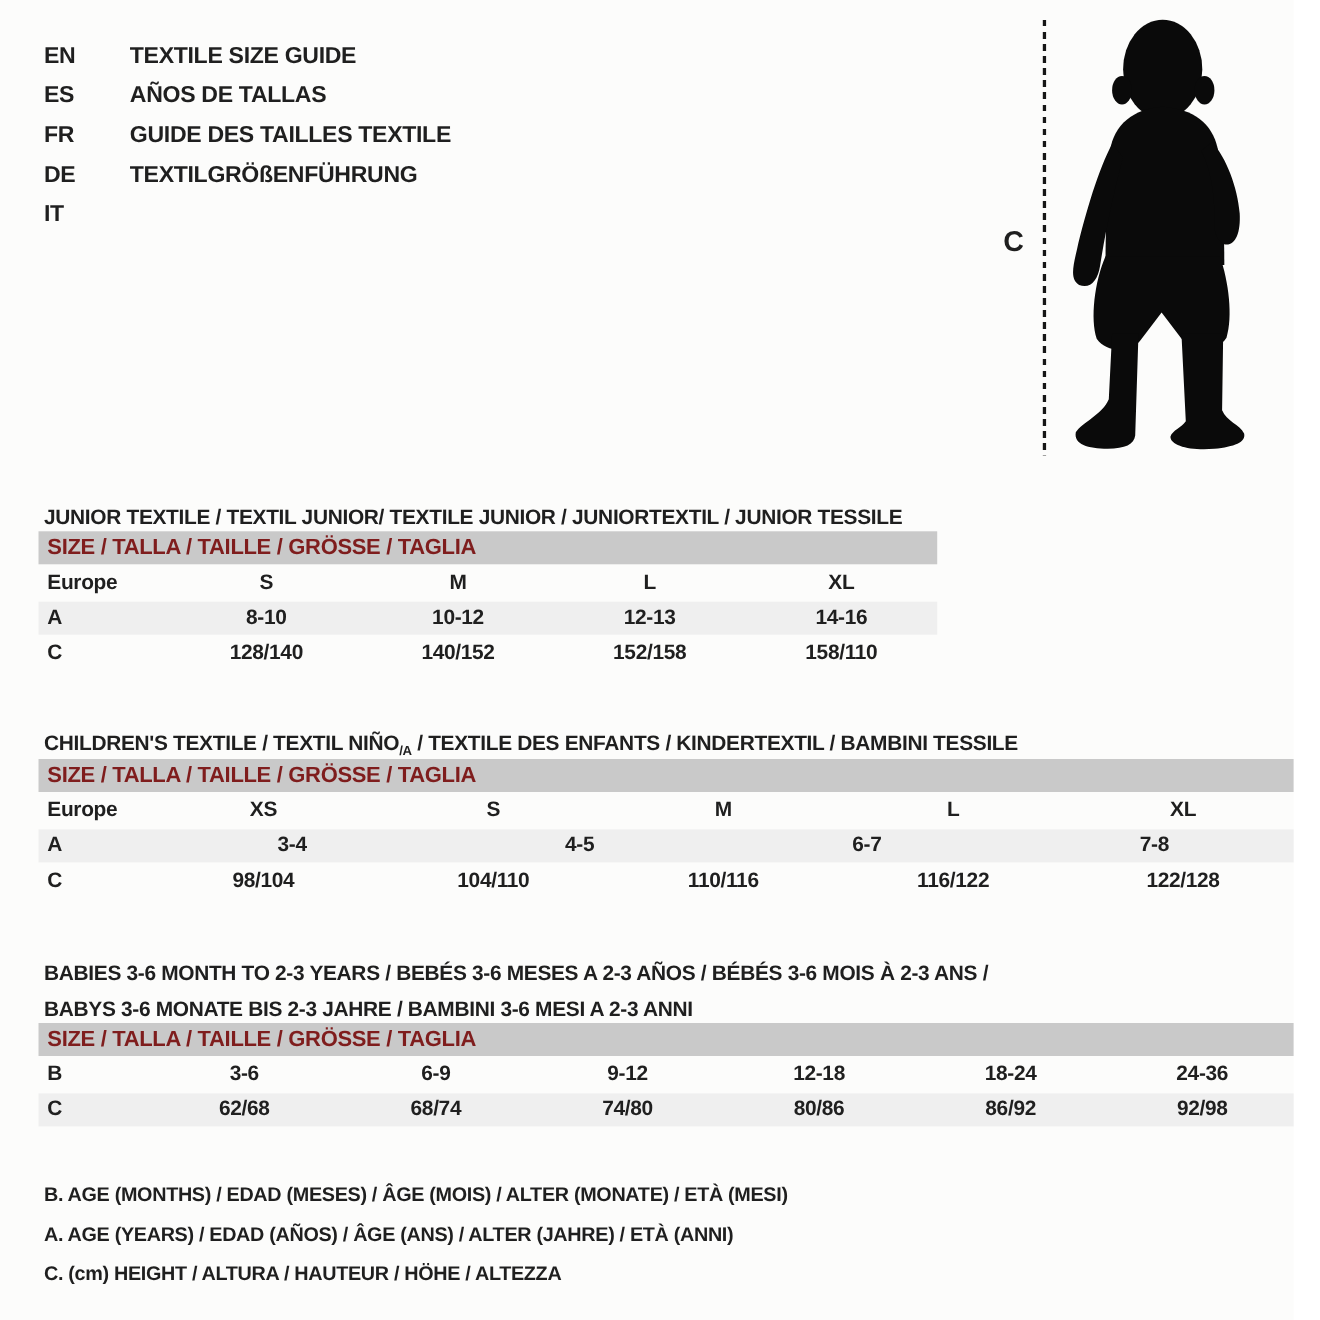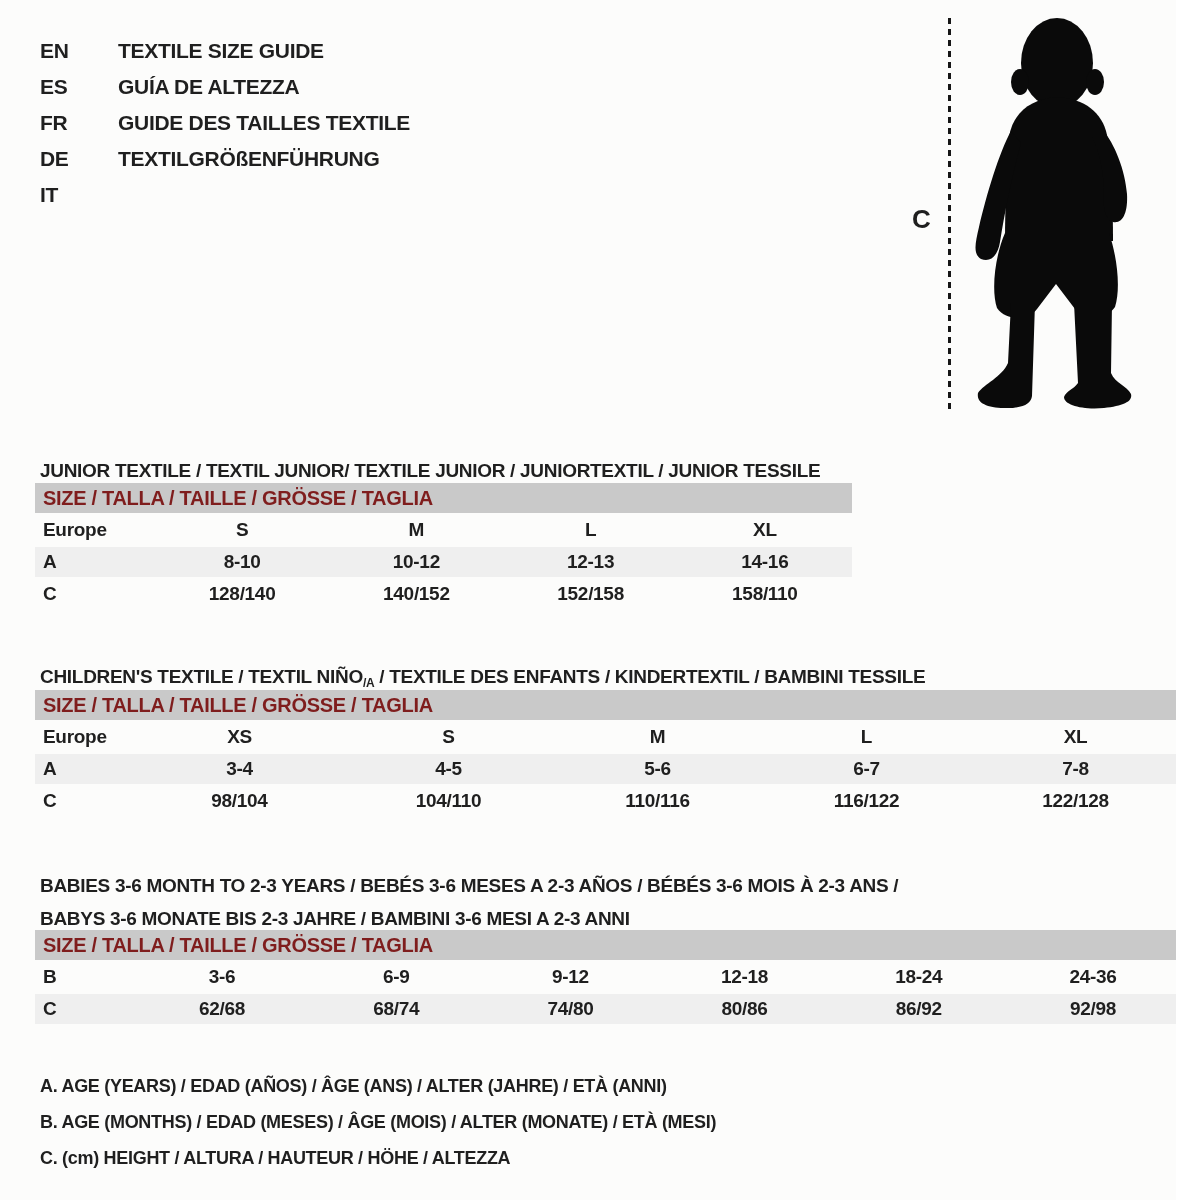--- a/index.html
+++ b/index.html
@@ -55,21 +55,21 @@
 
 <div class="canvas">
 
   <div class="lang-list">
     <div class="lang-row">
       <span class="lang-code">EN</span>
       <span class="lang-label">TEXTILE SIZE GUIDE</span>
     </div>
     <div class="lang-row">
       <span class="lang-code">ES</span>
-      <span class="lang-label">GUÍA DE ALTEZZA</span>
+      <span class="lang-label">AÑOS DE TALLAS</span>
     </div>
     <div class="lang-row">
       <span class="lang-code">FR</span>
       <span class="lang-label">GUIDE DES TAILLES TEXTILE</span>
     </div>
     <div class="lang-row">
       <span class="lang-code">DE</span>
       <span class="lang-label">TEXTILGRÖßENFÜHRUNG</span>
     </div>
     <div class="lang-row">
@@ -125,21 +125,20 @@
         <div class="tcell">XS</div>
         <div class="tcell">S</div>
         <div class="tcell">M</div>
         <div class="tcell">L</div>
         <div class="tcell">XL</div>
       </div>
       <div class="trow shaded">
         <div class="tcell label">A</div>
         <div class="tcell">3-4</div>
         <div class="tcell">4-5</div>
-        <div class="tcell">5-6</div>
         <div class="tcell">6-7</div>
         <div class="tcell">7-8</div>
       </div>
       <div class="trow">
         <div class="tcell label">C</div>
         <div class="tcell">98/104</div>
         <div class="tcell">104/110</div>
         <div class="tcell">110/116</div>
         <div class="tcell">116/122</div>
         <div class="tcell">122/128</div>
@@ -166,18 +165,18 @@
         <div class="tcell">62/68</div>
         <div class="tcell">68/74</div>
         <div class="tcell">74/80</div>
         <div class="tcell">80/86</div>
         <div class="tcell">86/92</div>
         <div class="tcell">92/98</div>
       </div>
     </div>
 
   <div class="legend">
+    <div>B. AGE (MONTHS) / EDAD (MESES) / ÂGE (MOIS) / ALTER (MONATE) / ETÀ (MESI)</div>
     <div>A. AGE (YEARS) / EDAD (AÑOS) / ÂGE (ANS) / ALTER (JAHRE) / ETÀ (ANNI)</div>
-    <div>B. AGE (MONTHS) / EDAD (MESES) / ÂGE (MOIS) / ALTER (MONATE) / ETÀ (MESI)</div>
     <div>C. (cm) HEIGHT / ALTURA / HAUTEUR / HÖHE / ALTEZZA</div>
   </div>
 
 </div>
 
 </body></html>

